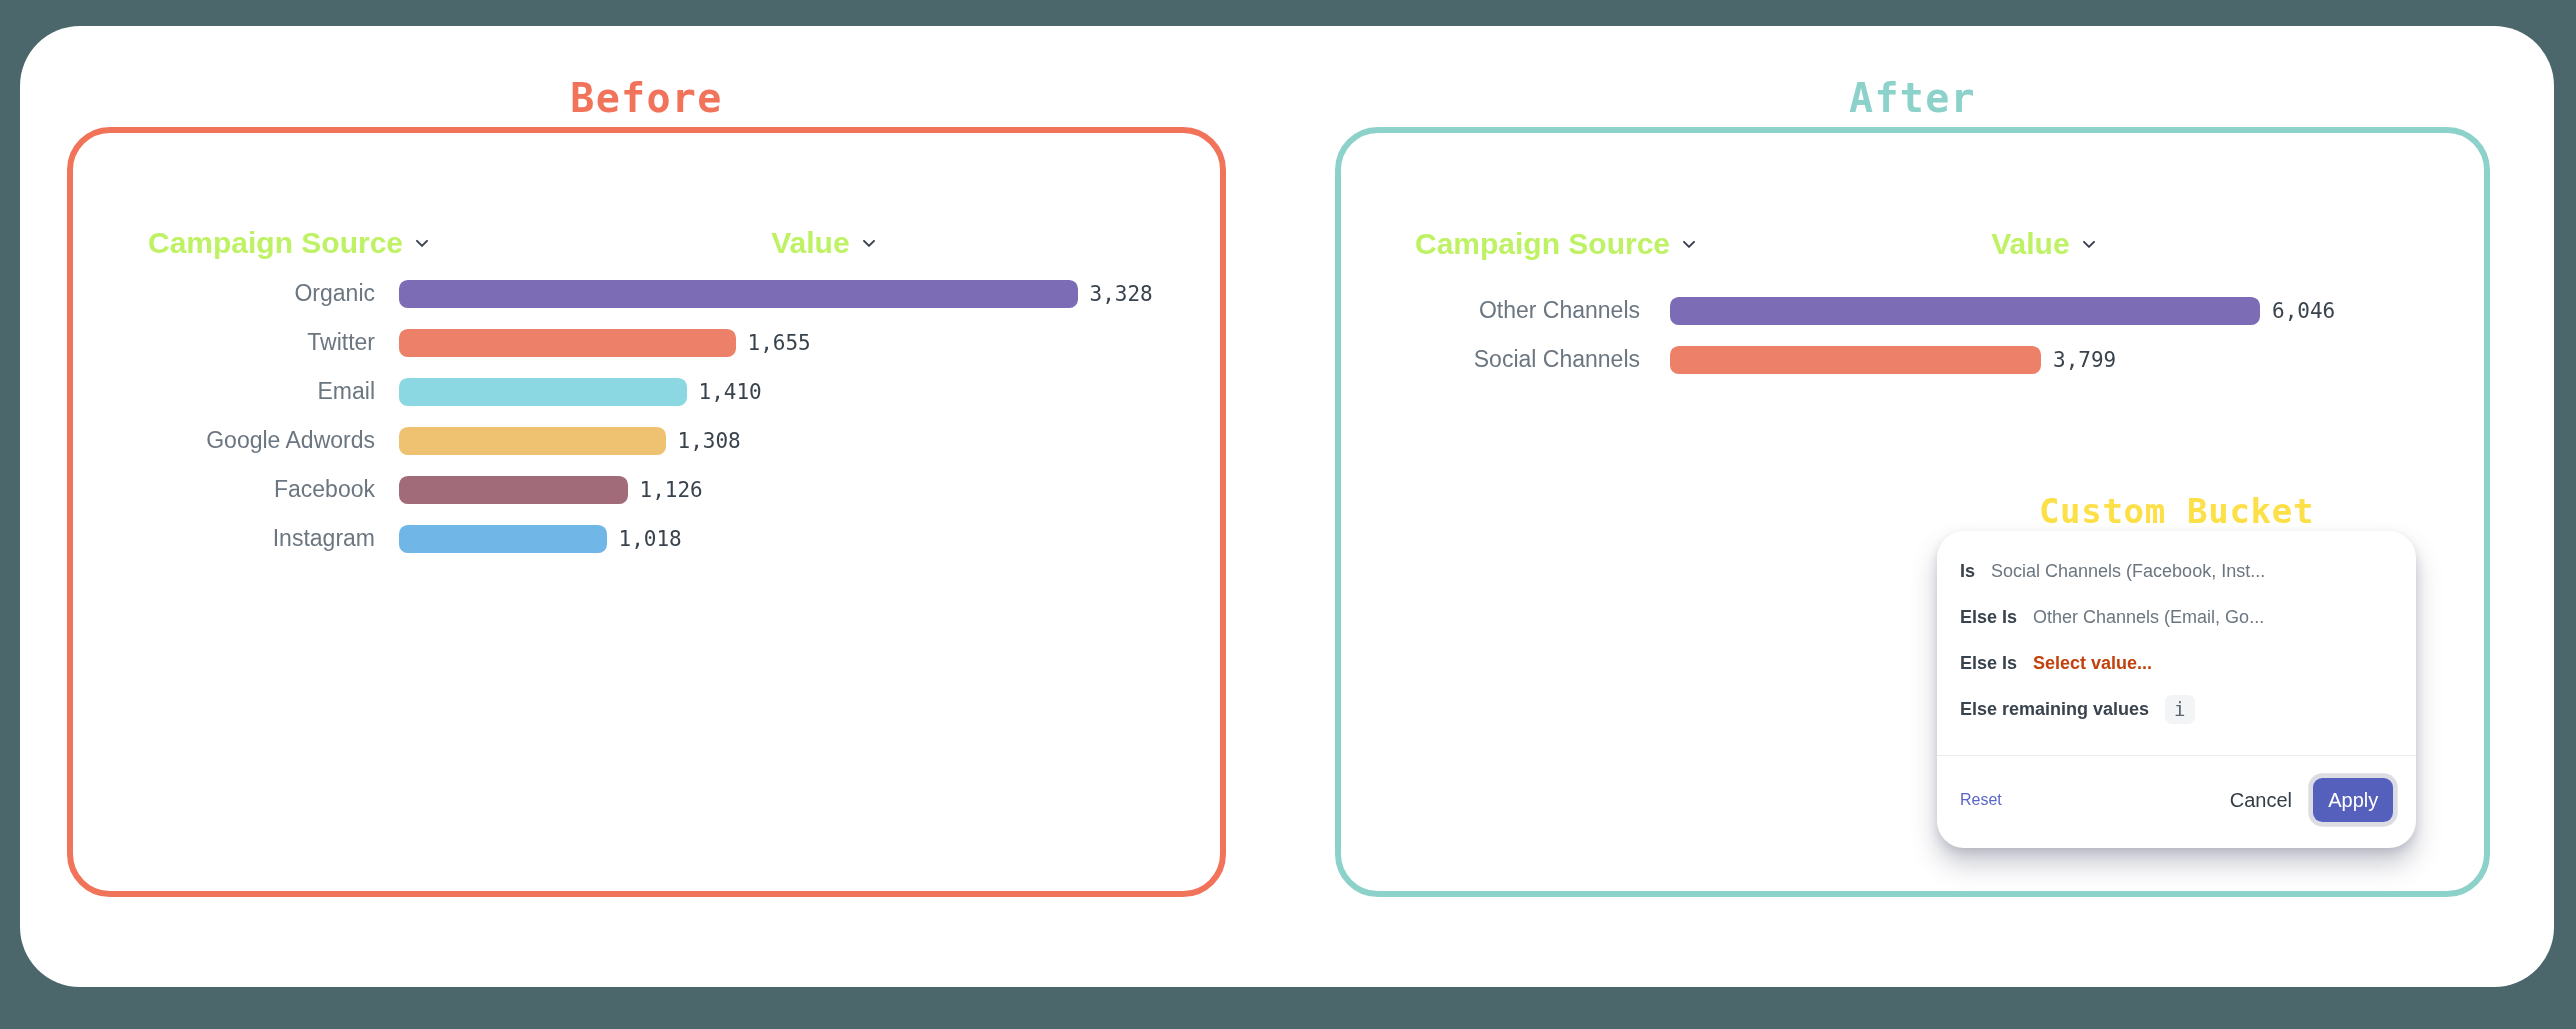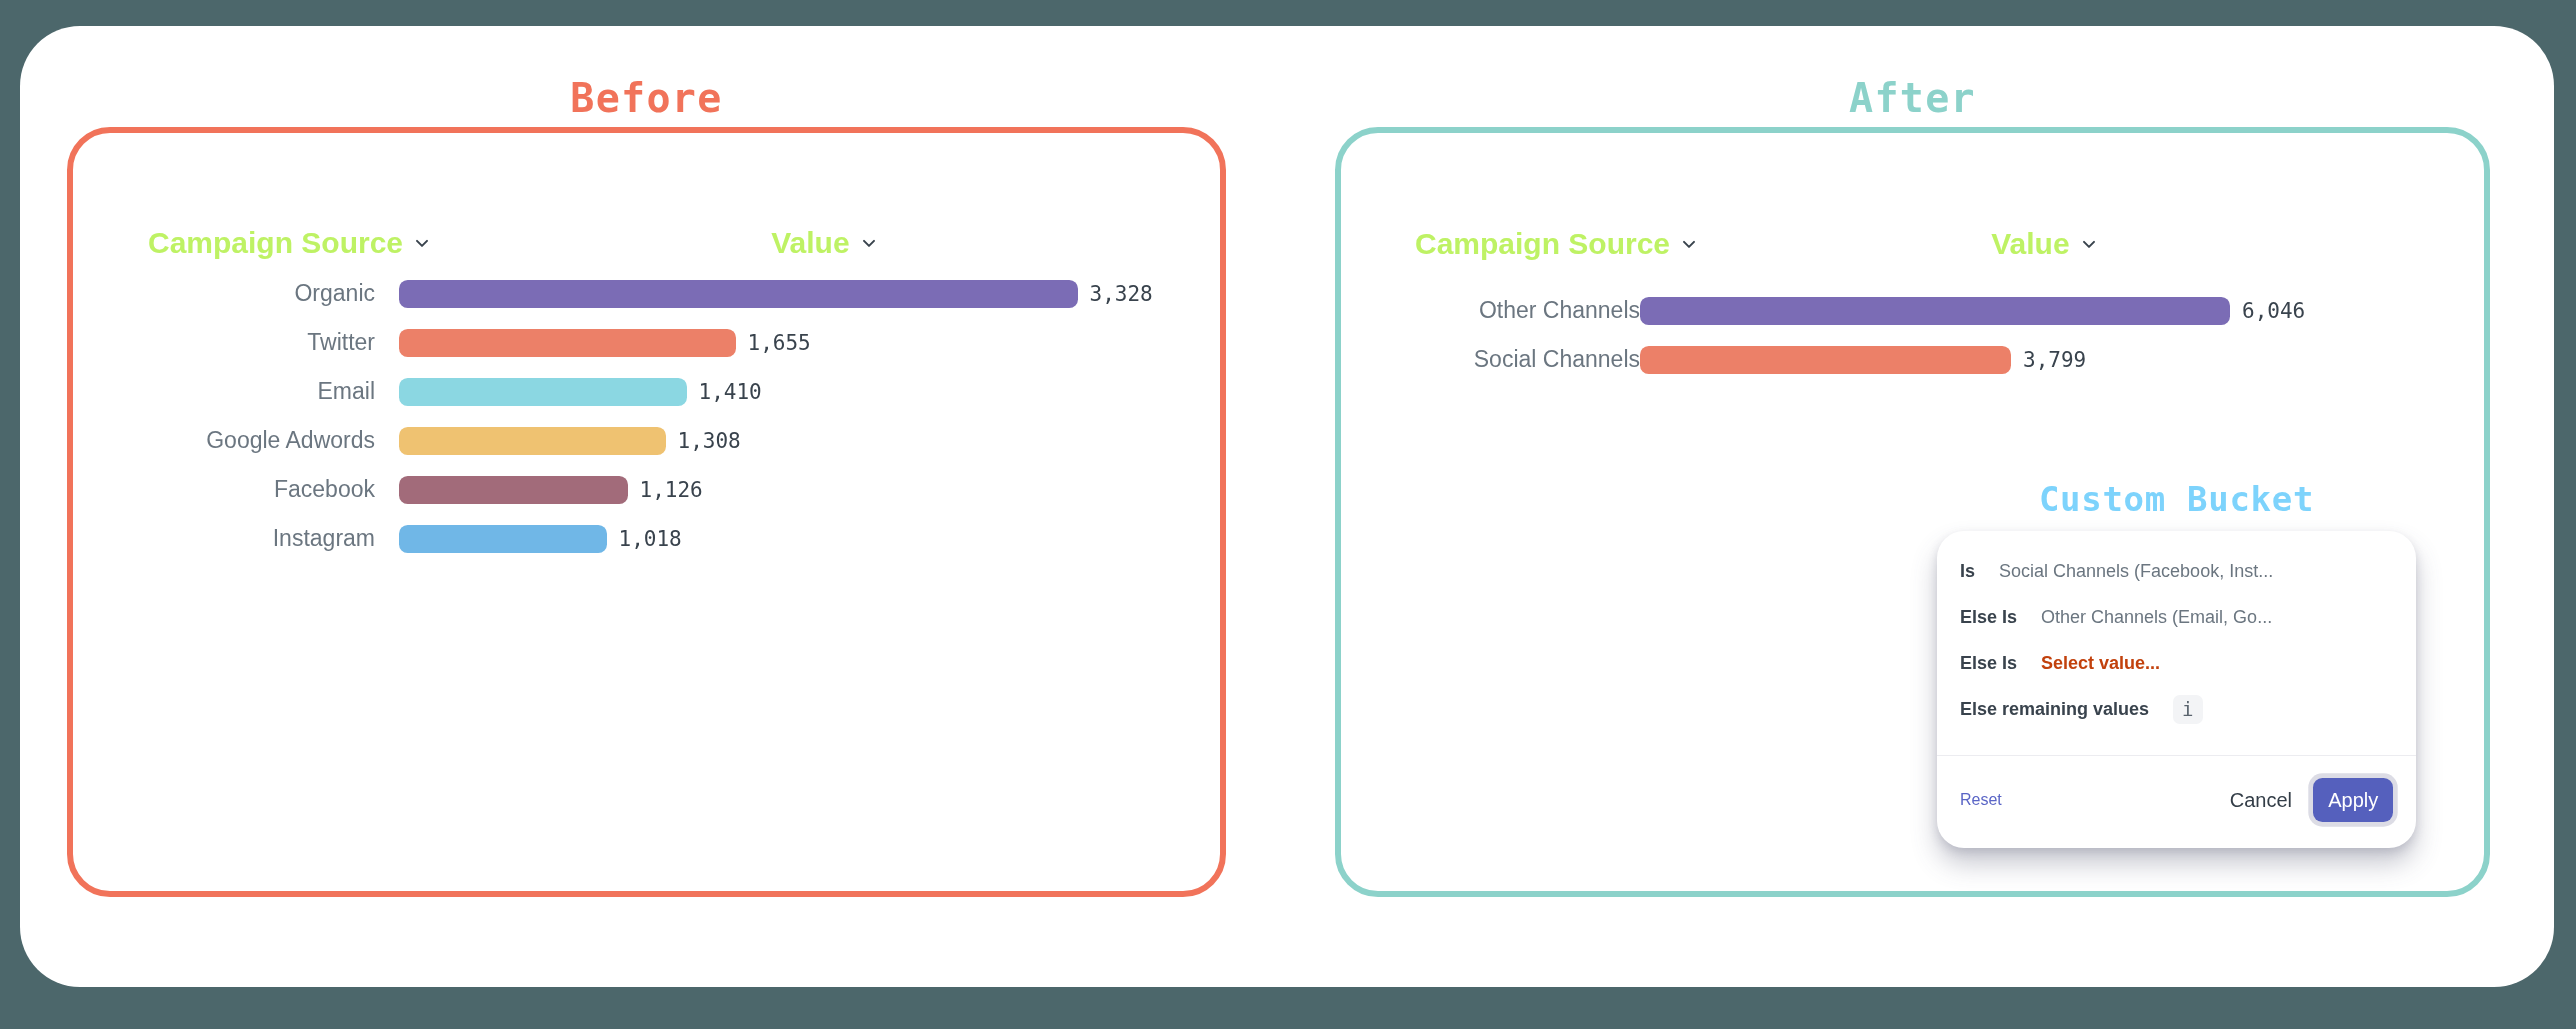--- a/index.html
+++ b/index.html
@@ -41,36 +41,36 @@
   .trow .rlabel {
     width: 268px; text-align: right; font-size: 23px; color: #6B7680; flex: 0 0 auto;
     white-space: nowrap;
   }
   .trow .bar { height: 28px; border-radius: 8.7px; flex: 0 0 auto; }
   .trow .rvalue {
     margin-left: 12px; font-family: "DejaVu Sans Mono", monospace;
     font-size: 21px; color: #39434D; white-space: nowrap;
   }
   .trows.before .rlabel { margin-right: 23.5px; }
-  .trows.after  .rlabel { }
+  .trows.after  .rlabel { margin-right: 30px; }
 
   .bucket-title {
-    position: absolute; left: 1937px; top: 478px; width: 479px; height: 43px; line-height: 43px;
+    position: absolute; left: 1937px; top: 490px; width: 479px; height: 43px; line-height: 43px;
     font-family: "DejaVu Sans Mono", monospace; font-weight: bold; font-size: 34px;
-    color: #7dd3fc; text-align: center; letter-spacing: 0.7px;
+    color: #fde047; text-align: center; letter-spacing: 0.7px;
   }
 
   .popup {
     position: absolute; left: 1937px; top: 531px; width: 479px; height: 317px;
     background: #FFFFFF; border-radius: 27px;
     box-shadow: 0 16px 25.5px rgba(75, 80, 105, 0.30), 0 4px 9.4px rgba(75, 80, 105, 0.18);
     display: flex; flex-direction: column;
   }
   .rules { padding: 17.4px 23px 0 23px; }
-  .rule-row { height: 46px; display: flex; align-items: center; gap: 24px; }
+  .rule-row { height: 46px; display: flex; align-items: center; gap: 16px; }
   .rule-prefix { font-size: 18px; font-weight: 700; color: #39434D; white-space: nowrap; }
   .rule-value  { font-size: 18px; color: #6B7680; white-space: nowrap; overflow: hidden; }
   .rule-value.link { color: #c2410c; font-weight: 700; cursor: pointer; }
   .info-chip {
     width: 29.5px; height: 29.5px; border-radius: 6.7px; background: #F3F4F6;
     display: flex; align-items: center; justify-content: center;
     font-family: "DejaVu Sans Mono", monospace; font-size: 19px; color: #5A646E; cursor: pointer;
   }
   .popup-divider { border-top: 1.3px solid #ECECF0; margin: 23px 0 0 0; }
   .popup-footer {

